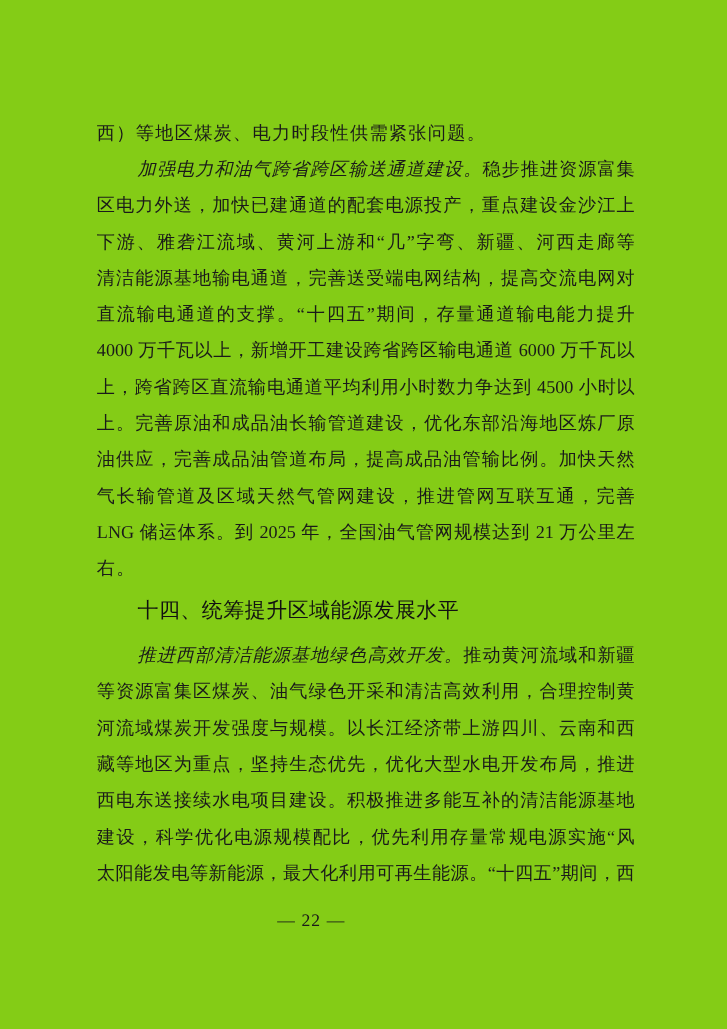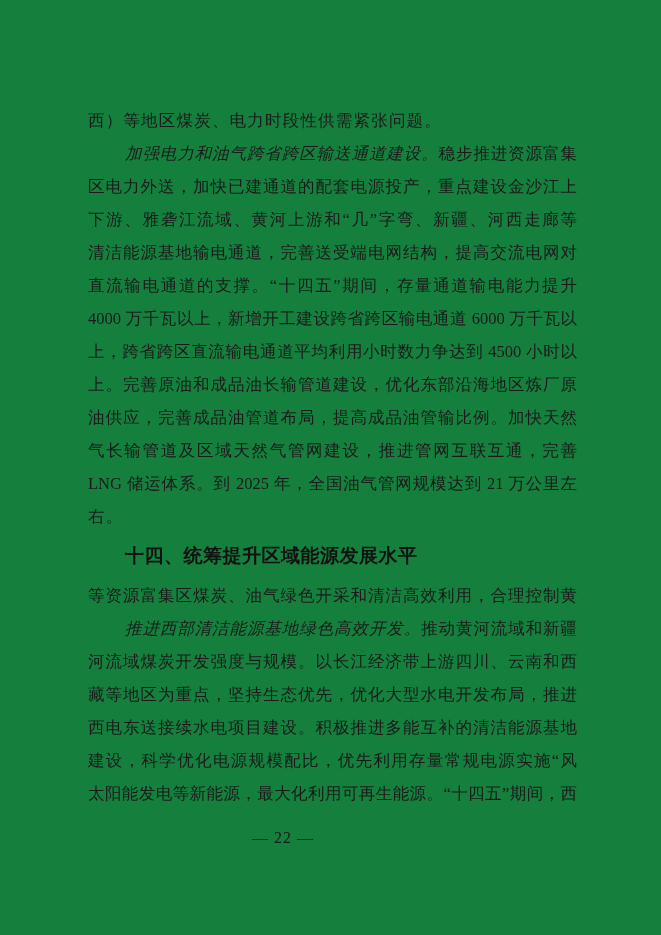--- a/index.html
+++ b/index.html
@@ -7,21 +7,21 @@
   body {
     background: #ffffff;
     position: relative;
     font-family: "Liberation Serif", "DejaVu Serif", serif;
     color: #1a1a1a;
     overflow: hidden;
   }
   .page {
     position: absolute;
     inset: 0;
-    background: #15803d;
+    background: #84cc16;
   }
   .text-block {
     position: absolute;
     left: 88px;
     top: 104px;
     width: 489px;
   }
   .line {
     height: 33px;
     line-height: 33px;
@@ -42,21 +42,21 @@
   .lead {
     font-weight: normal;
     font-style: italic;
   }
   .heading {
     height: 38px;
     line-height: 38px;
     margin-top: 4px;
     margin-bottom: 4px;
     font-size: 19px;
-    font-weight: bold;
+    font-weight: normal;
     font-family: "Liberation Sans", "DejaVu Sans", sans-serif;
     color: #111111;
     text-indent: 37px;
     letter-spacing: 0.5px;
     overflow: hidden;
   }
   .footer {
     position: absolute;
     top: 827px;
     left: 0;
@@ -81,22 +81,22 @@
       <div class="line fill"><span class="normal">清洁能源基地输电通道，完善送受端电网结构，提高交流电网对</span></div>
       <div class="line fill"><span class="normal">直流输电通道的支撑。“十四五”期间，存量通道输电能力提升</span></div>
       <div class="line fill"><span class="normal">4000 万千瓦以上，新增开工建设跨省跨区输电通道 6000 万千瓦以</span></div>
       <div class="line fill"><span class="normal">上，跨省跨区直流输电通道平均利用小时数力争达到 4500 小时以</span></div>
       <div class="line fill"><span class="normal">上。完善原油和成品油长输管道建设，优化东部沿海地区炼厂原</span></div>
       <div class="line fill"><span class="normal">油供应，完善成品油管道布局，提高成品油管输比例。加快天然</span></div>
       <div class="line fill"><span class="normal">气长输管道及区域天然气管网建设，推进管网互联互通，完善</span></div>
       <div class="line fill"><span class="normal">LNG 储运体系。到 2025 年，全国油气管网规模达到 21 万公里左</span></div>
       <div class="line"><span class="normal">右。</span></div>
       <div class="heading">十四、统筹提升区域能源发展水平</div>
+      <div class="line fill indent"><span class="lead">推进西部清洁能源基地绿色高效开发。</span><span class="normal">推动黄河流域和新疆</span></div>
       <div class="line fill"><span class="normal">等资源富集区煤炭、油气绿色开采和清洁高效利用，合理控制黄</span></div>
-      <div class="line fill indent"><span class="lead">推进西部清洁能源基地绿色高效开发。</span><span class="normal">推动黄河流域和新疆</span></div>
       <div class="line fill"><span class="normal">河流域煤炭开发强度与规模。以长江经济带上游四川、云南和西</span></div>
       <div class="line fill"><span class="normal">藏等地区为重点，坚持生态优先，优化大型水电开发布局，推进</span></div>
       <div class="line fill"><span class="normal">西电东送接续水电项目建设。积极推进多能互补的清洁能源基地</span></div>
       <div class="line fill"><span class="normal">建设，科学优化电源规模配比，优先利用存量常规电源实施“风</span></div>
       <div class="line fill"><span class="normal">太阳能发电等新能源，最大化利用可再生能源。“十四五”期间，西</span></div>
     </div>
   <div class="footer">
     <span>— 22 —</span>
   </div>
 </div>

